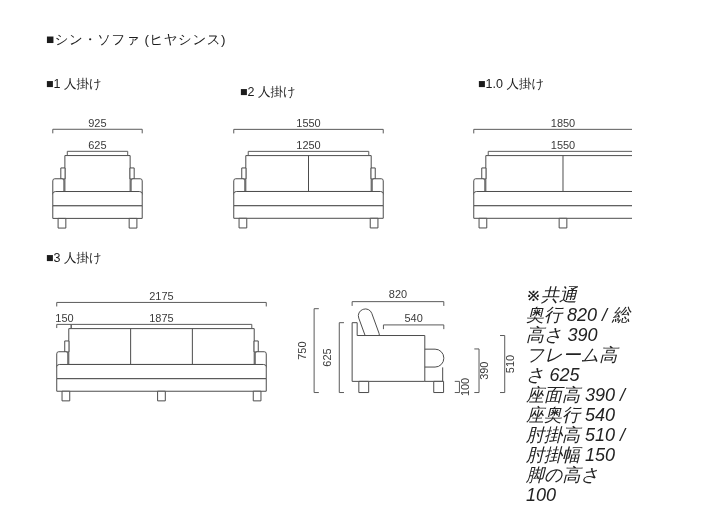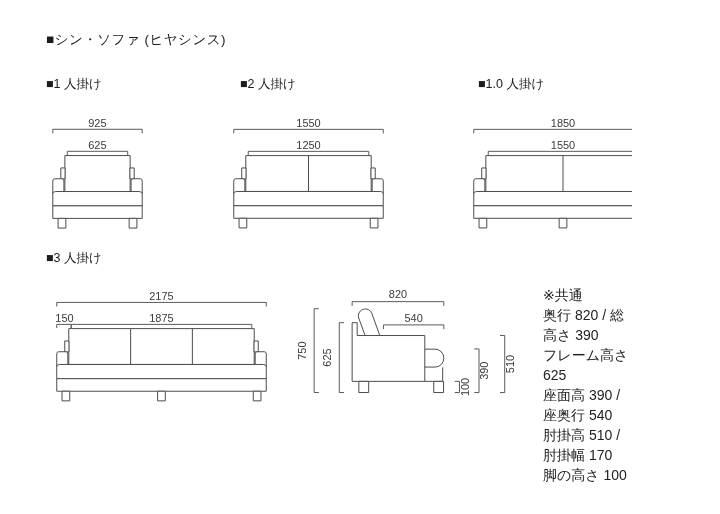--- a/index.html
+++ b/index.html
@@ -7,32 +7,32 @@
         font-family:"Liberation Sans","DejaVu Sans",sans-serif;color:#333;}
   .abs{position:absolute;}
   .title{left:46px;top:31px;font-size:13.5px;font-weight:500;letter-spacing:.5px;color:#1c1c1c;}
   .seclabel{font-size:12.5px;font-weight:500;color:#1c1c1c;}
   svg .ln{fill:#ffffff;stroke:#4c4c4c;stroke-width:1;vector-effect:non-scaling-stroke;}
   svg .ol{fill:none;stroke:#4c4c4c;stroke-width:1;vector-effect:non-scaling-stroke;}
   svg .dim{fill:none;stroke:#5a5a5a;stroke-width:1;vector-effect:non-scaling-stroke;}
   svg text{fill:#3a3a3a;text-anchor:middle;font-family:"Liberation Sans","DejaVu Sans",sans-serif;}
   .fv text{font-size:114px;}
   .sv text{font-size:98px;}
-  .specs{left:543px;top:285px;font-size:14px;line-height:20px;color:#222;}
+  .specs{left:526px;top:285px;font-size:18px;line-height:20px;color:#222;font-style:italic;}
   .unit{left:662px;top:426px;font-size:12px;color:#333;font-weight:bold;}
 </style>
 </head>
 <body>
 
 <div class="page">
 
   <div class="abs title">■シン・ソファ (ヒヤシンス)</div>
 
   <div class="abs seclabel" style="left:46px;top:76px;">■1 人掛け</div>
-  <div class="abs seclabel" style="left:240px;top:76px;">■2 人掛け</div>
+  <div class="abs seclabel" style="left:240px;top:84px;">■2 人掛け</div>
   <div class="abs seclabel" style="left:478px;top:76px;">■1.0 人掛け</div>
   <div class="abs seclabel" style="left:46px;top:250px;">■3 人掛け</div>
 
   <svg class="abs fv" style="left:46px;top:114px;" width="103" height="116" viewBox="-70 -430 1065 1200">
     <path class="dim" d="M0,-230 L0,-272 L925,-272 L925,-230"></path>
     <text x="462" y="-300">925</text>
     <path class="dim" d="M150,-6 L150,-44 L775,-44 L775,-6"></path>
     <text x="462" y="-72">625</text>
     <rect class="ln" x="125" y="0" width="675" height="372"></rect>
     <rect class="ln" x="83" y="128" width="44" height="114"></rect>
@@ -125,19 +125,19 @@
     <text transform="translate(1218 555) rotate(-90)">390</text>
     <path class="dim" d="M1323,240 L1365,240 L1365,750 L1323,750"></path>
     <text transform="translate(1448 495) rotate(-90)">510</text>
   </svg>
 
   <div class="abs specs">
     <div>※共通</div>
     <div>奥行 820 / 総高さ 390</div>
     <div>フレーム高さ 625</div>
     <div>座面高 390 / 座奥行 540</div>
-    <div>肘掛高 510 / 肘掛幅 170</div>
+    <div>肘掛高 510 / 肘掛幅 150</div>
     <div>脚の高さ 100</div>
   </div>
 
   <div class="abs unit">(mm)</div>
 
 </div>
 
 </body></html>

